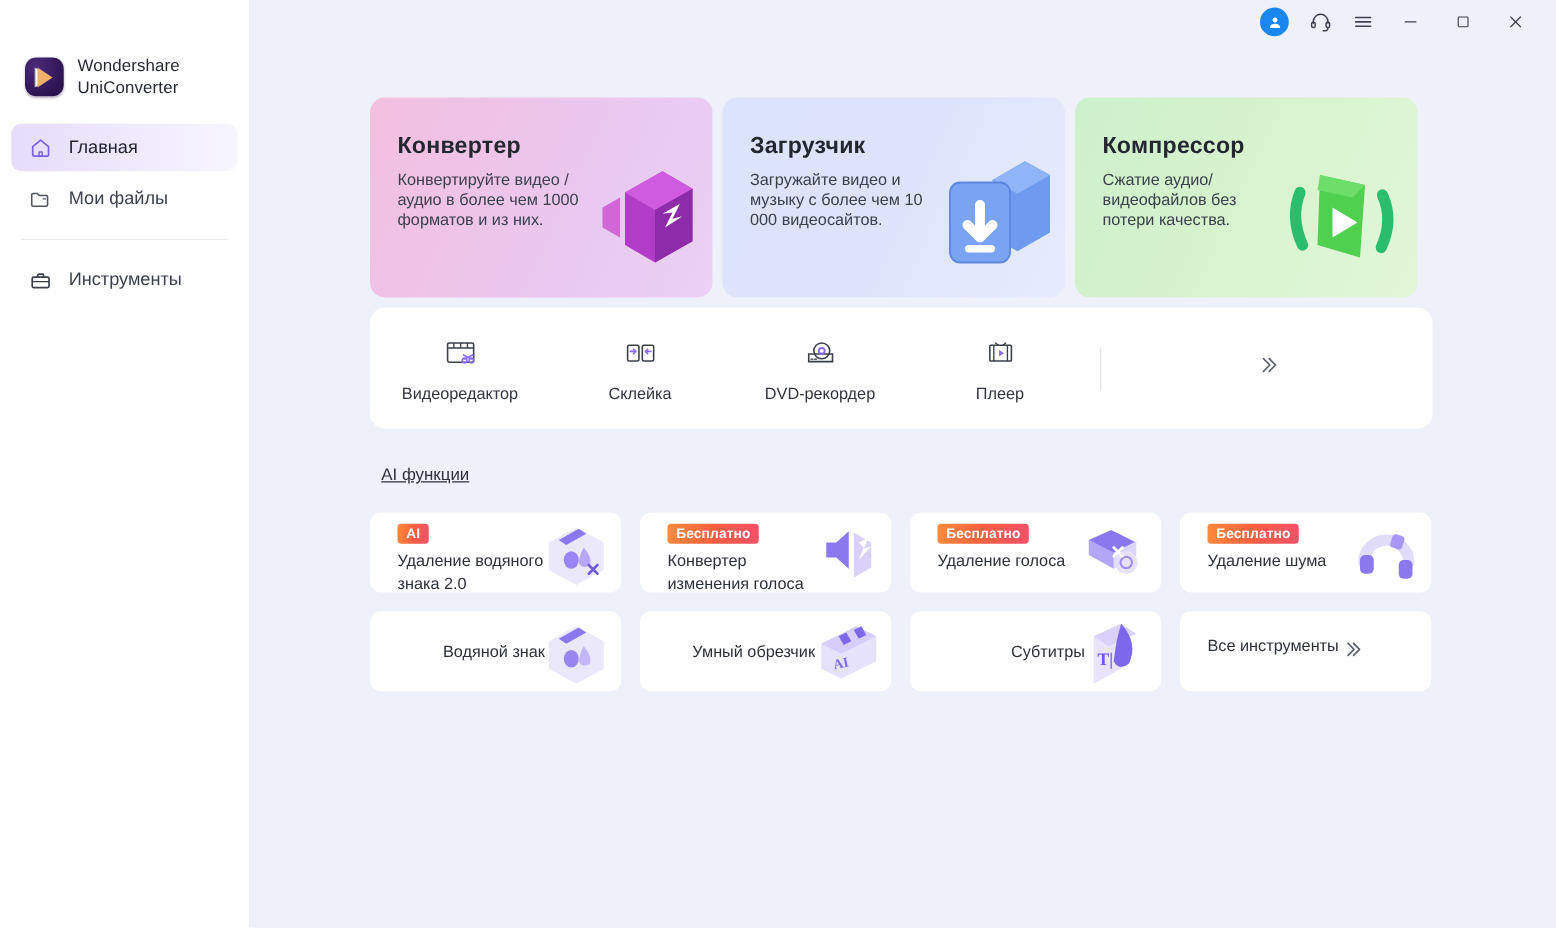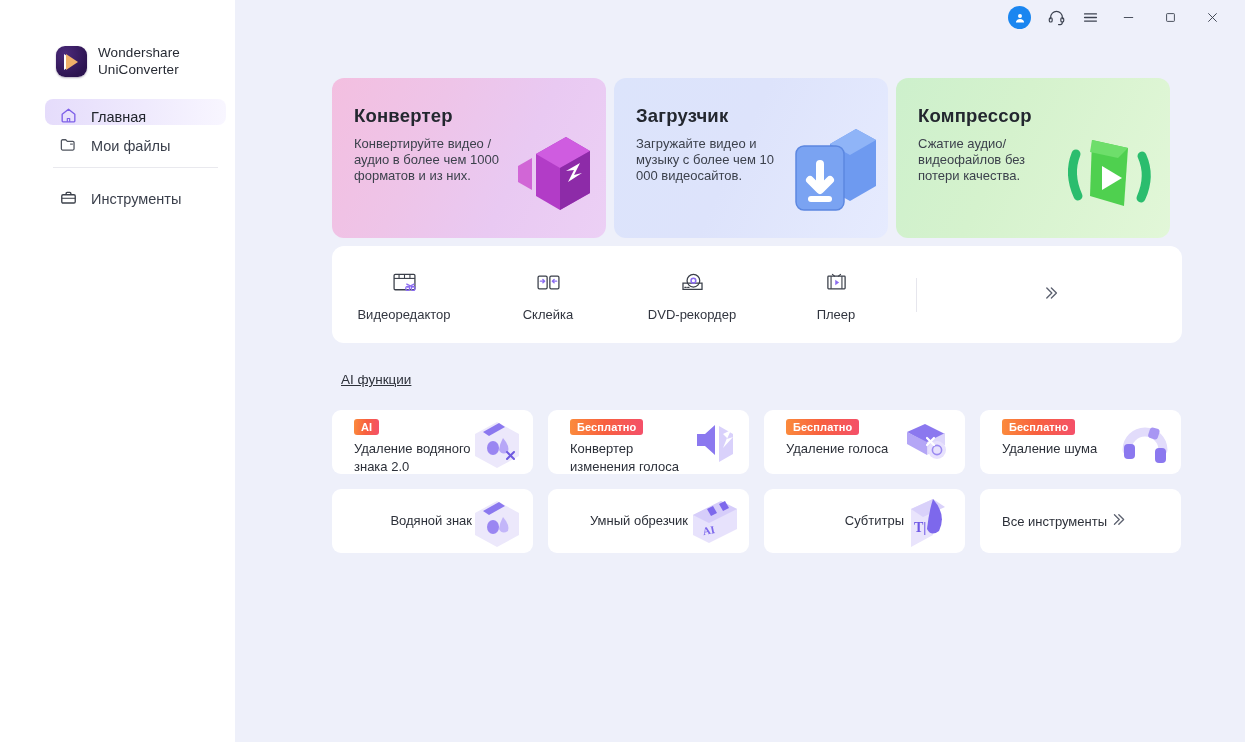--- a/index.html
+++ b/index.html
@@ -7,21 +7,20 @@
     width: 1245px; height: 742px;
     font-family: "Liberation Sans", sans-serif;
     background: #ffffff;
     overflow: hidden;
   }
   #app {
     position: relative;
     width: 1245px; height: 742px;
     display: flex;
     background: #ffffff;
-    padding-left: 36px;
   }
 
   
   #sidebar {
     width: 199px; height: 742px;
     background: #ffffff;
     flex: 0 0 199px;
     position: relative;
     z-index: 3;
   }
@@ -43,23 +42,23 @@
     border-top: 8px solid transparent;
     border-bottom: 8px solid transparent;
     filter: drop-shadow(-2px 0 0 #ffffff);
   }
   .brand-name {
     font-size: 13.5px; line-height: 17px; color: #262a33;
     letter-spacing: .1px;
   }
   .nav { margin-top: 21px; }
   .nav-item {
-    height: 26px; margin: 0 9px 3px 9px;
+    height: 38px; margin: 0 9px 3px 9px;
     border-radius: 8px;
-    display: flex; align-items: flex-end; gap: 13px;
+    display: flex; align-items: center; gap: 13px;
     padding-left: 14px;
     cursor: pointer;
     color: #3a3f4b;
     font-size: 14.5px;
   }
   .nav-item.active {
     background: linear-gradient(90deg, #e5dcfb 0%, #efeafd 55%, #f8f6ff 100%);
     color: #20242c;
   }
   .nav-item .ico { width: 19px; height: 19px; flex: 0 0 19px; display:block; }
@@ -177,21 +176,21 @@
     width: 118px;
     font-size: 13px; line-height: 17.5px; color: #2c3039;
   }
   .ai-card.row2 .ai-label { top: 50%; transform: translateY(-50%); text-align: right; }
   .ai-art {
     position: absolute; right: 4px; bottom: 2px;
     width: 64px; height: 64px; pointer-events: none;
   }
   .alltools {
     position: absolute; top: 50%; transform: translateY(-50%);
-    left: 22px; display: flex; align-items: center; 
+    left: 22px; display: flex; align-items: flex-start; 
     font-size: 13px; color: #2c3039;
   }
 </style>
 </head>
 <body>
 
 <div id="app">
 
   <aside id="sidebar">
     <div class="brand">

